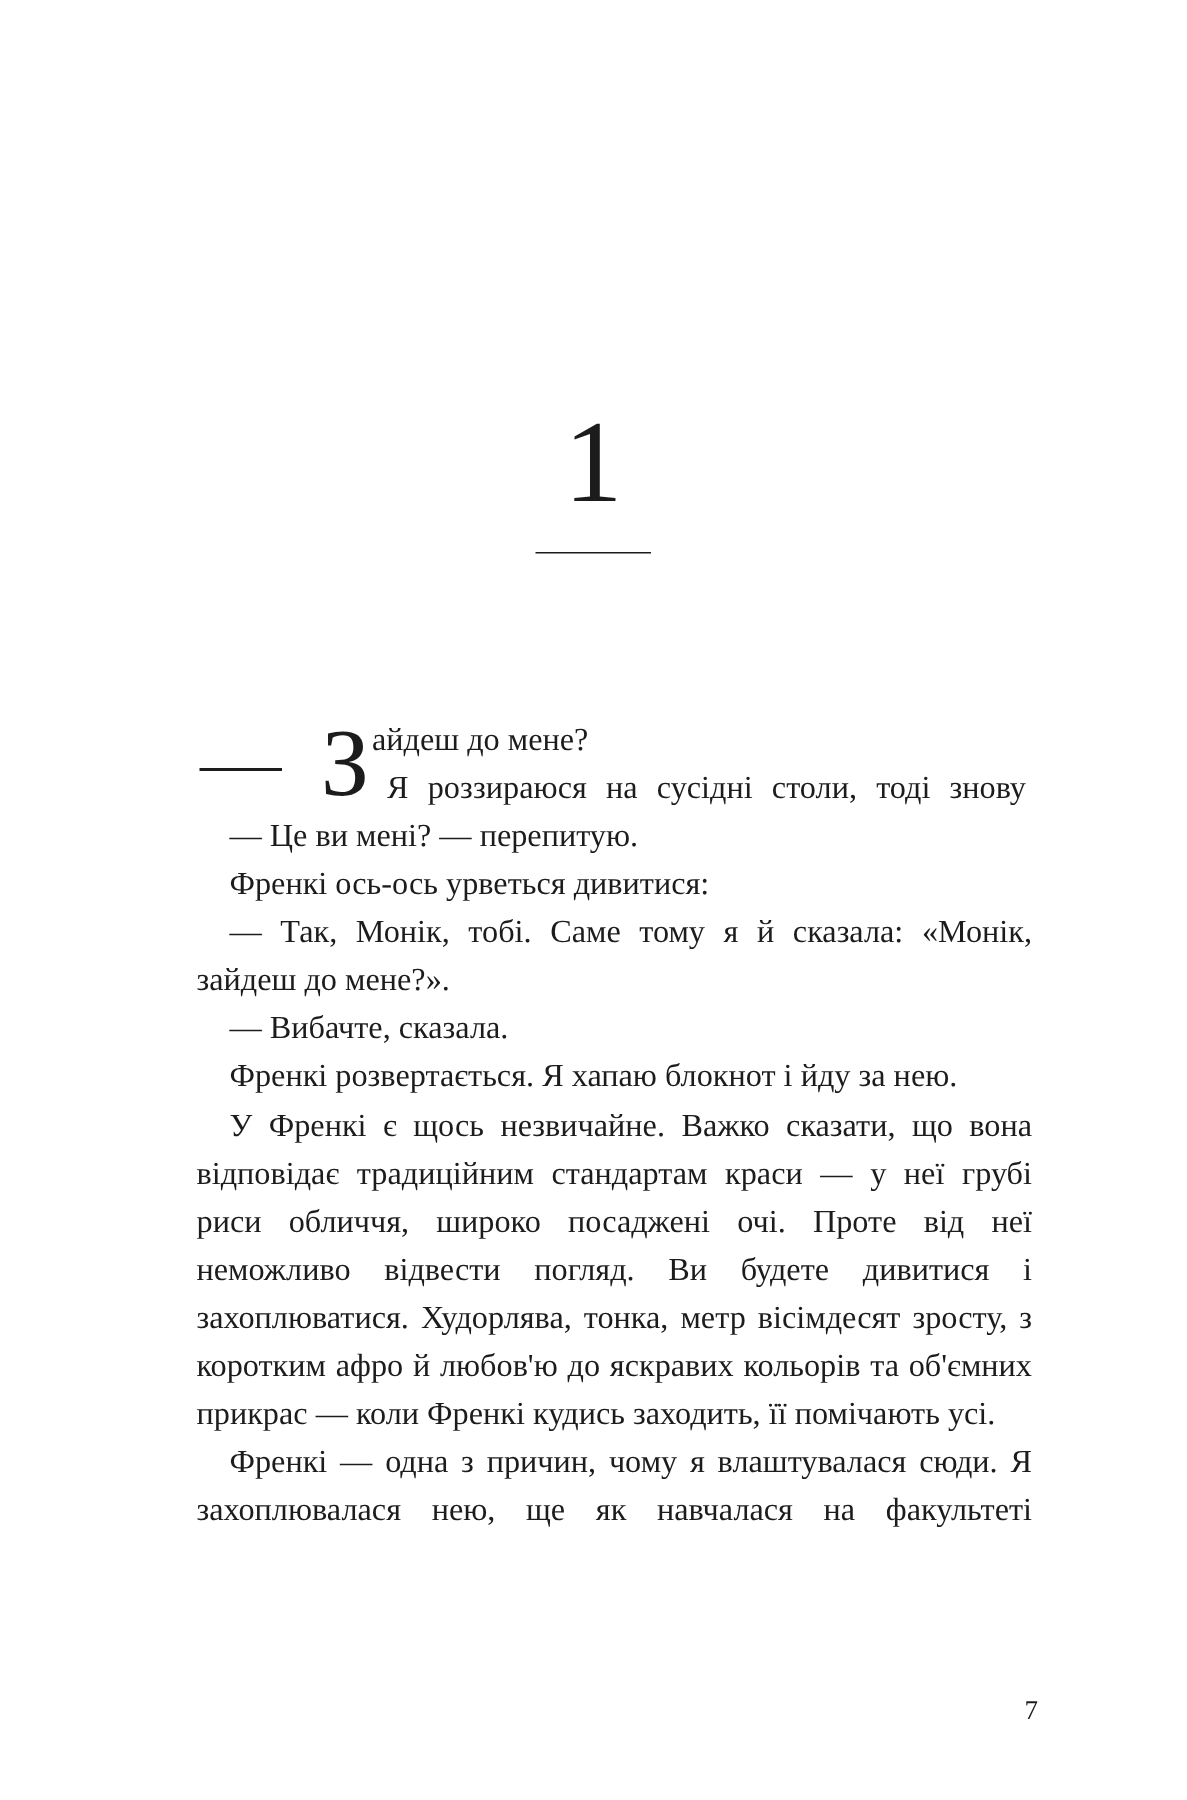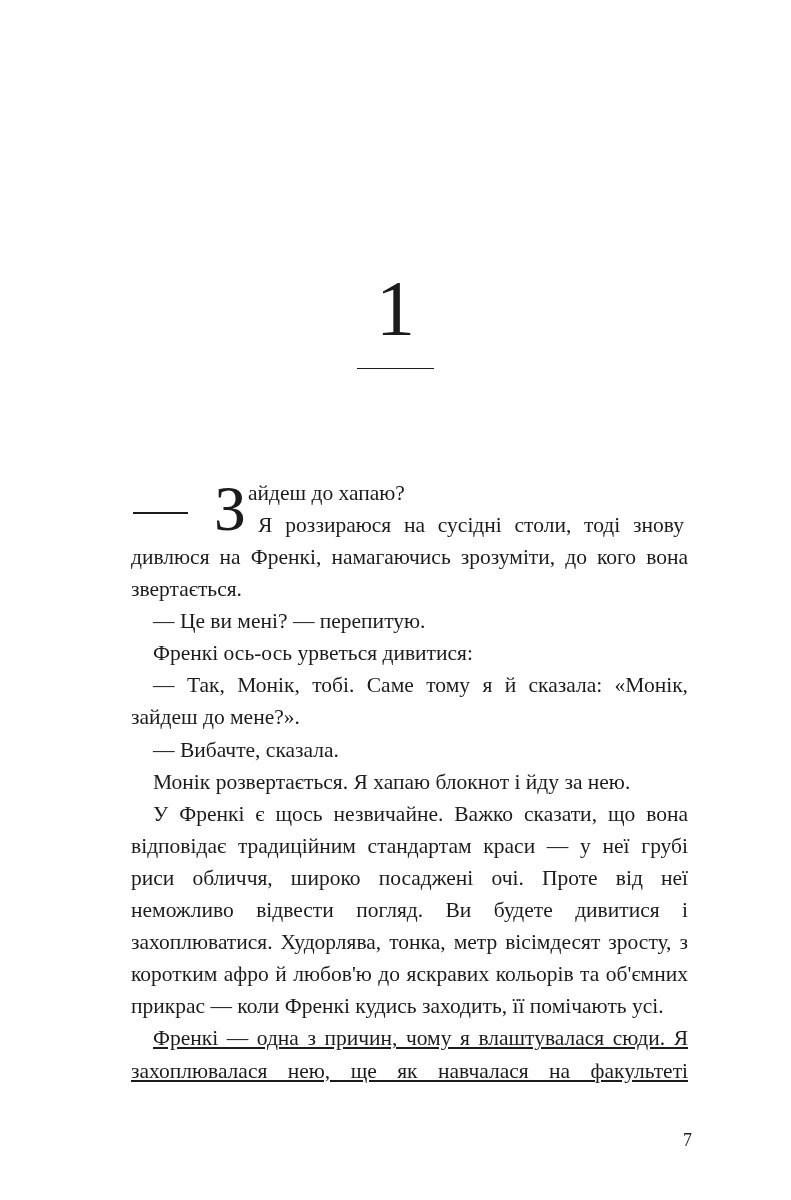--- a/index.html
+++ b/index.html
@@ -88,21 +88,20 @@
     position: absolute;
     left: 127px;
     top: 32px;
     right: 4px;
     text-align: justify;
     text-align-last: justify;
     white-space: nowrap;
   }
   .justify-last {
     text-align-last: justify;
-    text-decoration: underline;
   }
   .page-number {
     position: absolute;
     left: 672px;
     top: 1128px;
     width: 20px;
     text-align: right;
     font-size: 18px;
     line-height: 24px;
   }
@@ -113,29 +112,28 @@
 <div class="page">
 
   <div class="chapter-number">1</div>
   <div class="chapter-rule"></div>
 
   <div class="text-block">
 
     <div class="opening">
       <div class="open-dash"></div>
       <span class="drop-cap">З</span>
-      <span class="open-line1">айдеш до хапаю?</span>
+      <span class="open-line1">айдеш до мене?</span>
       <span class="open-line2">Я роззираюся на сусідні столи, тоді знову</span>
     </div>
 
-    <p class="para first">дивлюся на Френкі, намагаючись зрозуміти, до кого вона звертається.</p>
 
     <p class="para">— Це ви мені? — перепитую.</p>
     <p class="para">Френкі ось-ось урветься дивитися:</p>
     <p class="para">— Так, Монік, тобі. Саме тому я й сказала: «Монік, зайдеш до мене?».</p>
     <p class="para">— Вибачте, сказала.</p>
-    <p class="para">Монік розвертається. Я хапаю блокнот і йду за нею.</p>
+    <p class="para">Френкі розвертається. Я хапаю блокнот і йду за нею.</p>
     <p class="para">У Френкі є щось незвичайне. Важко сказати, що вона відповідає традиційним стандартам краси — у неї грубі риси обличчя, широко посаджені очі. Проте від неї неможливо відвести погляд. Ви будете дивитися і захоплюватися. Худорлява, тонка, метр вісімдесят зросту, з коротким афро й любов'ю до яскравих кольорів та об'ємних прикрас — коли Френкі кудись заходить, її помічають усі.</p>
     <p class="para justify-last">Френкі — одна з причин, чому я влаштувалася сюди. Я захоплювалася нею, ще як навчалася на факультеті</p>
   </div>
 
   <div class="page-number">7</div>
 </div>
 
 </body></html>

